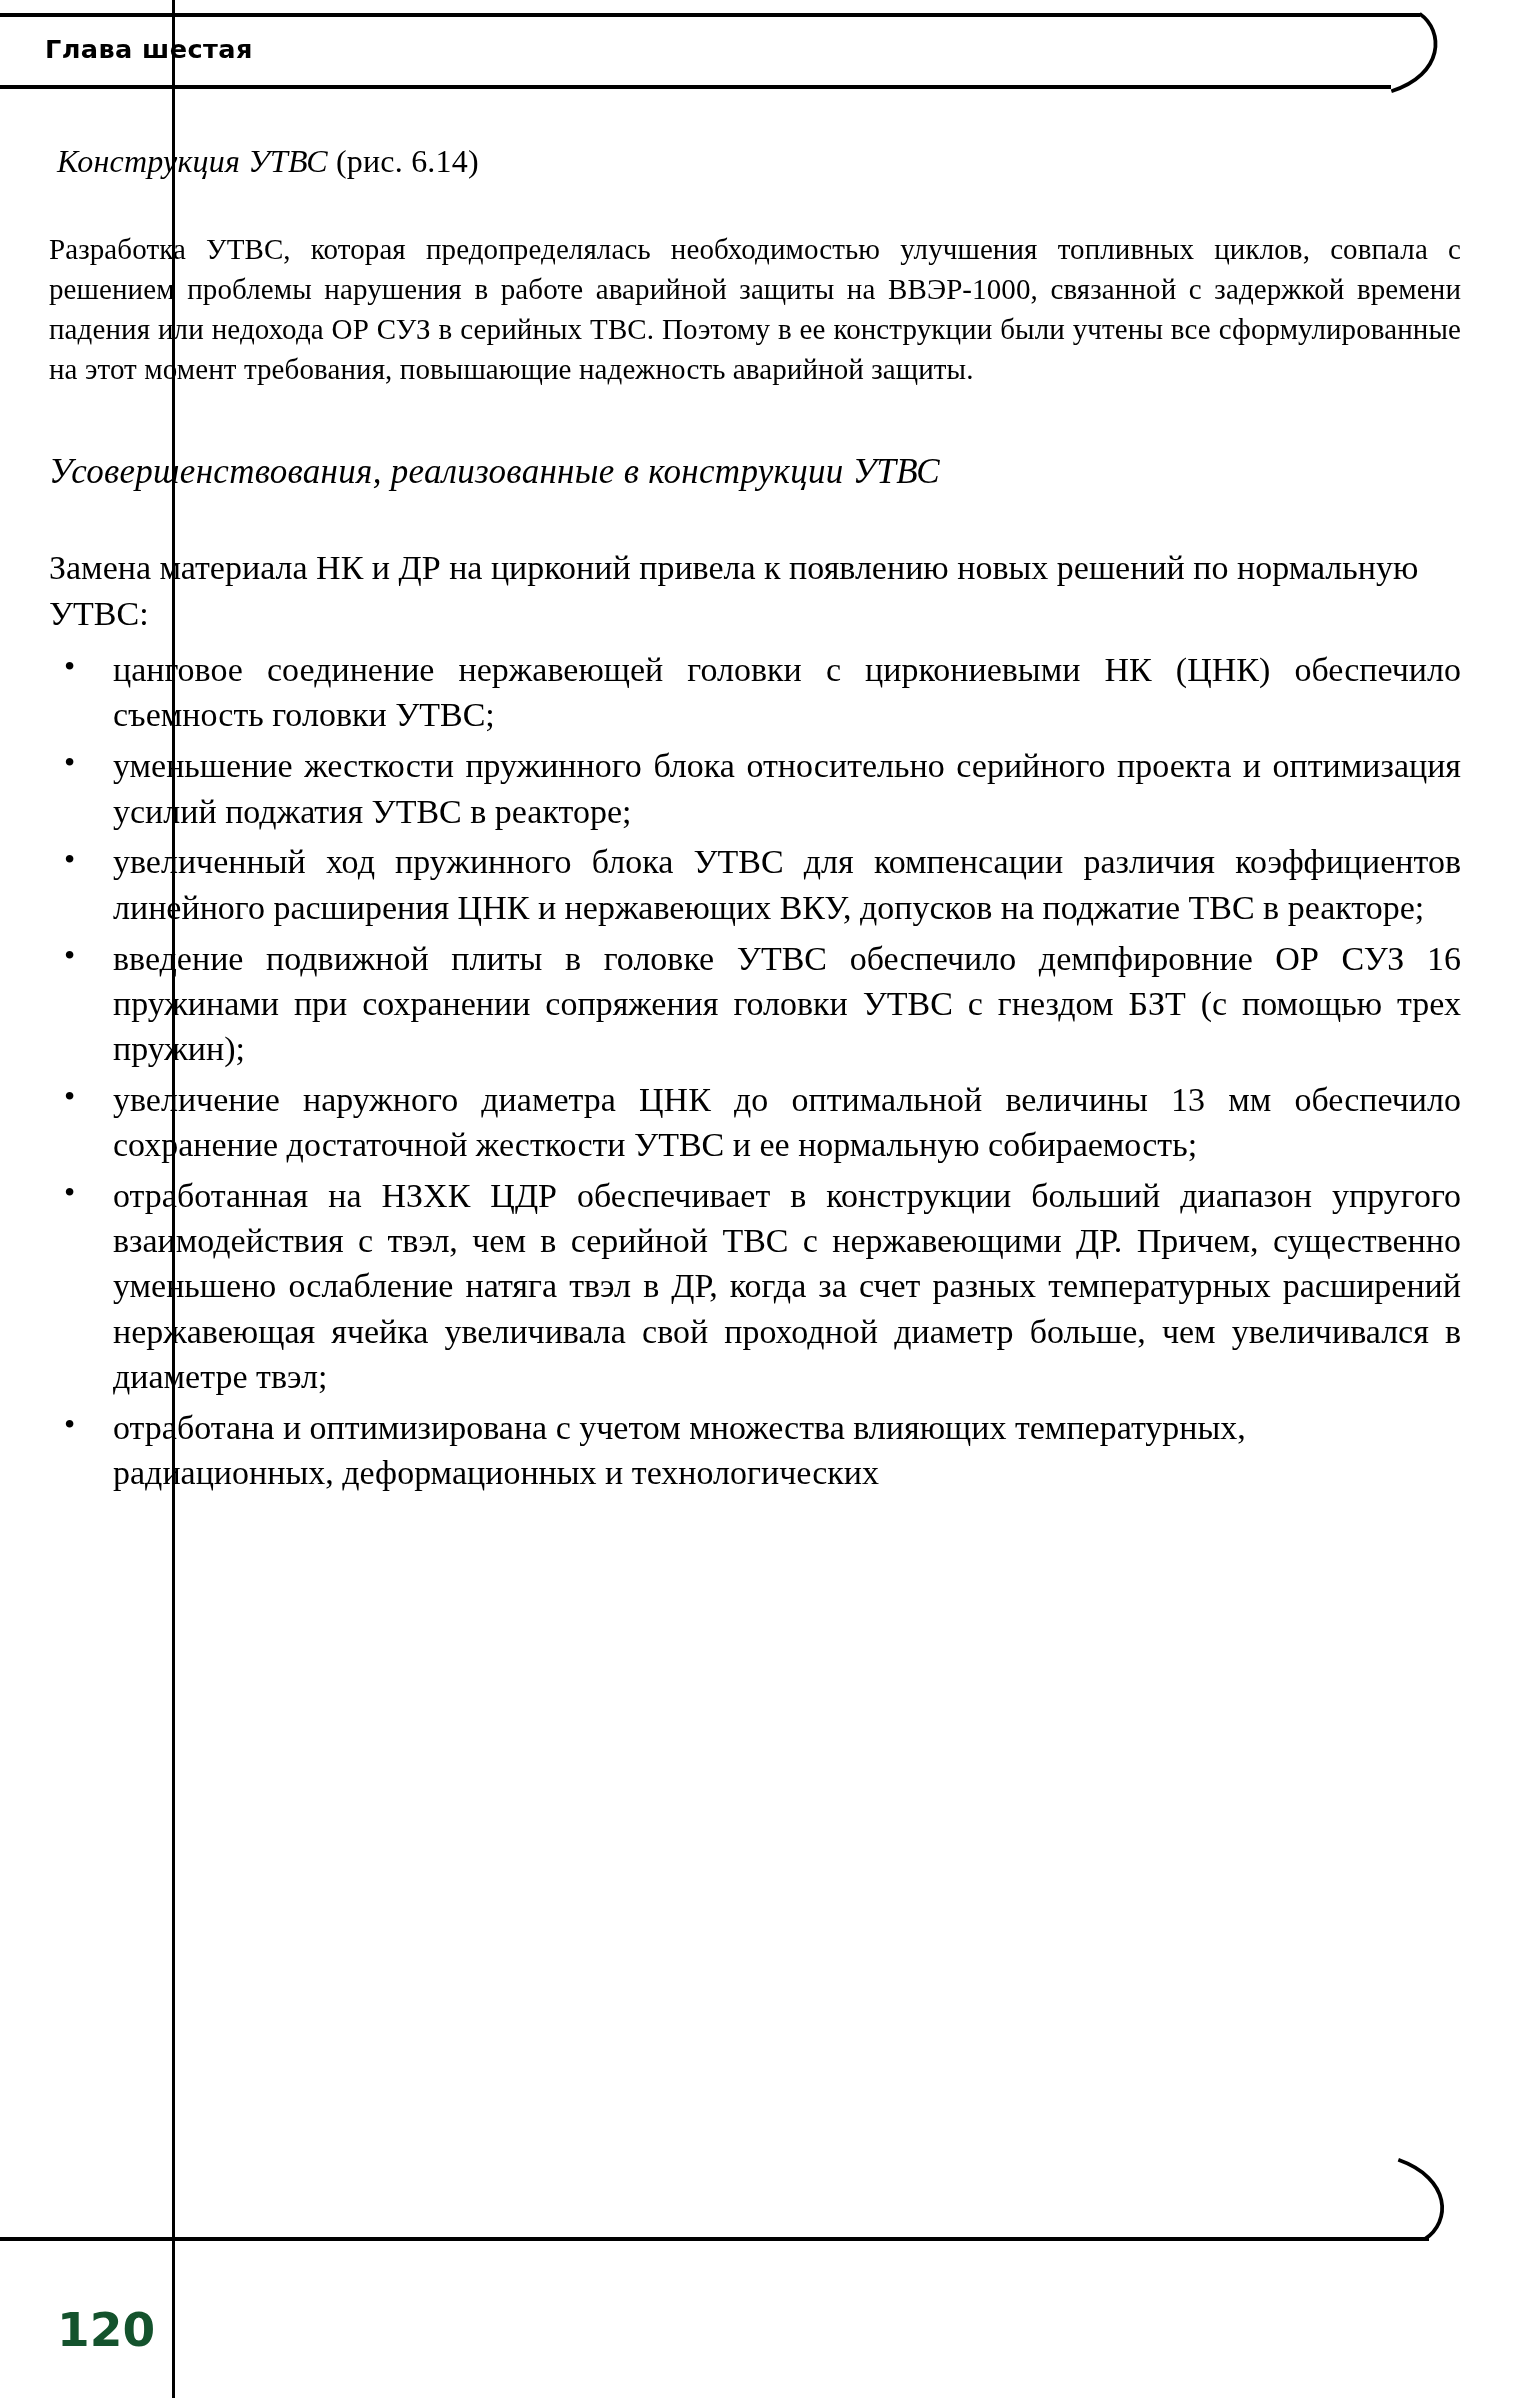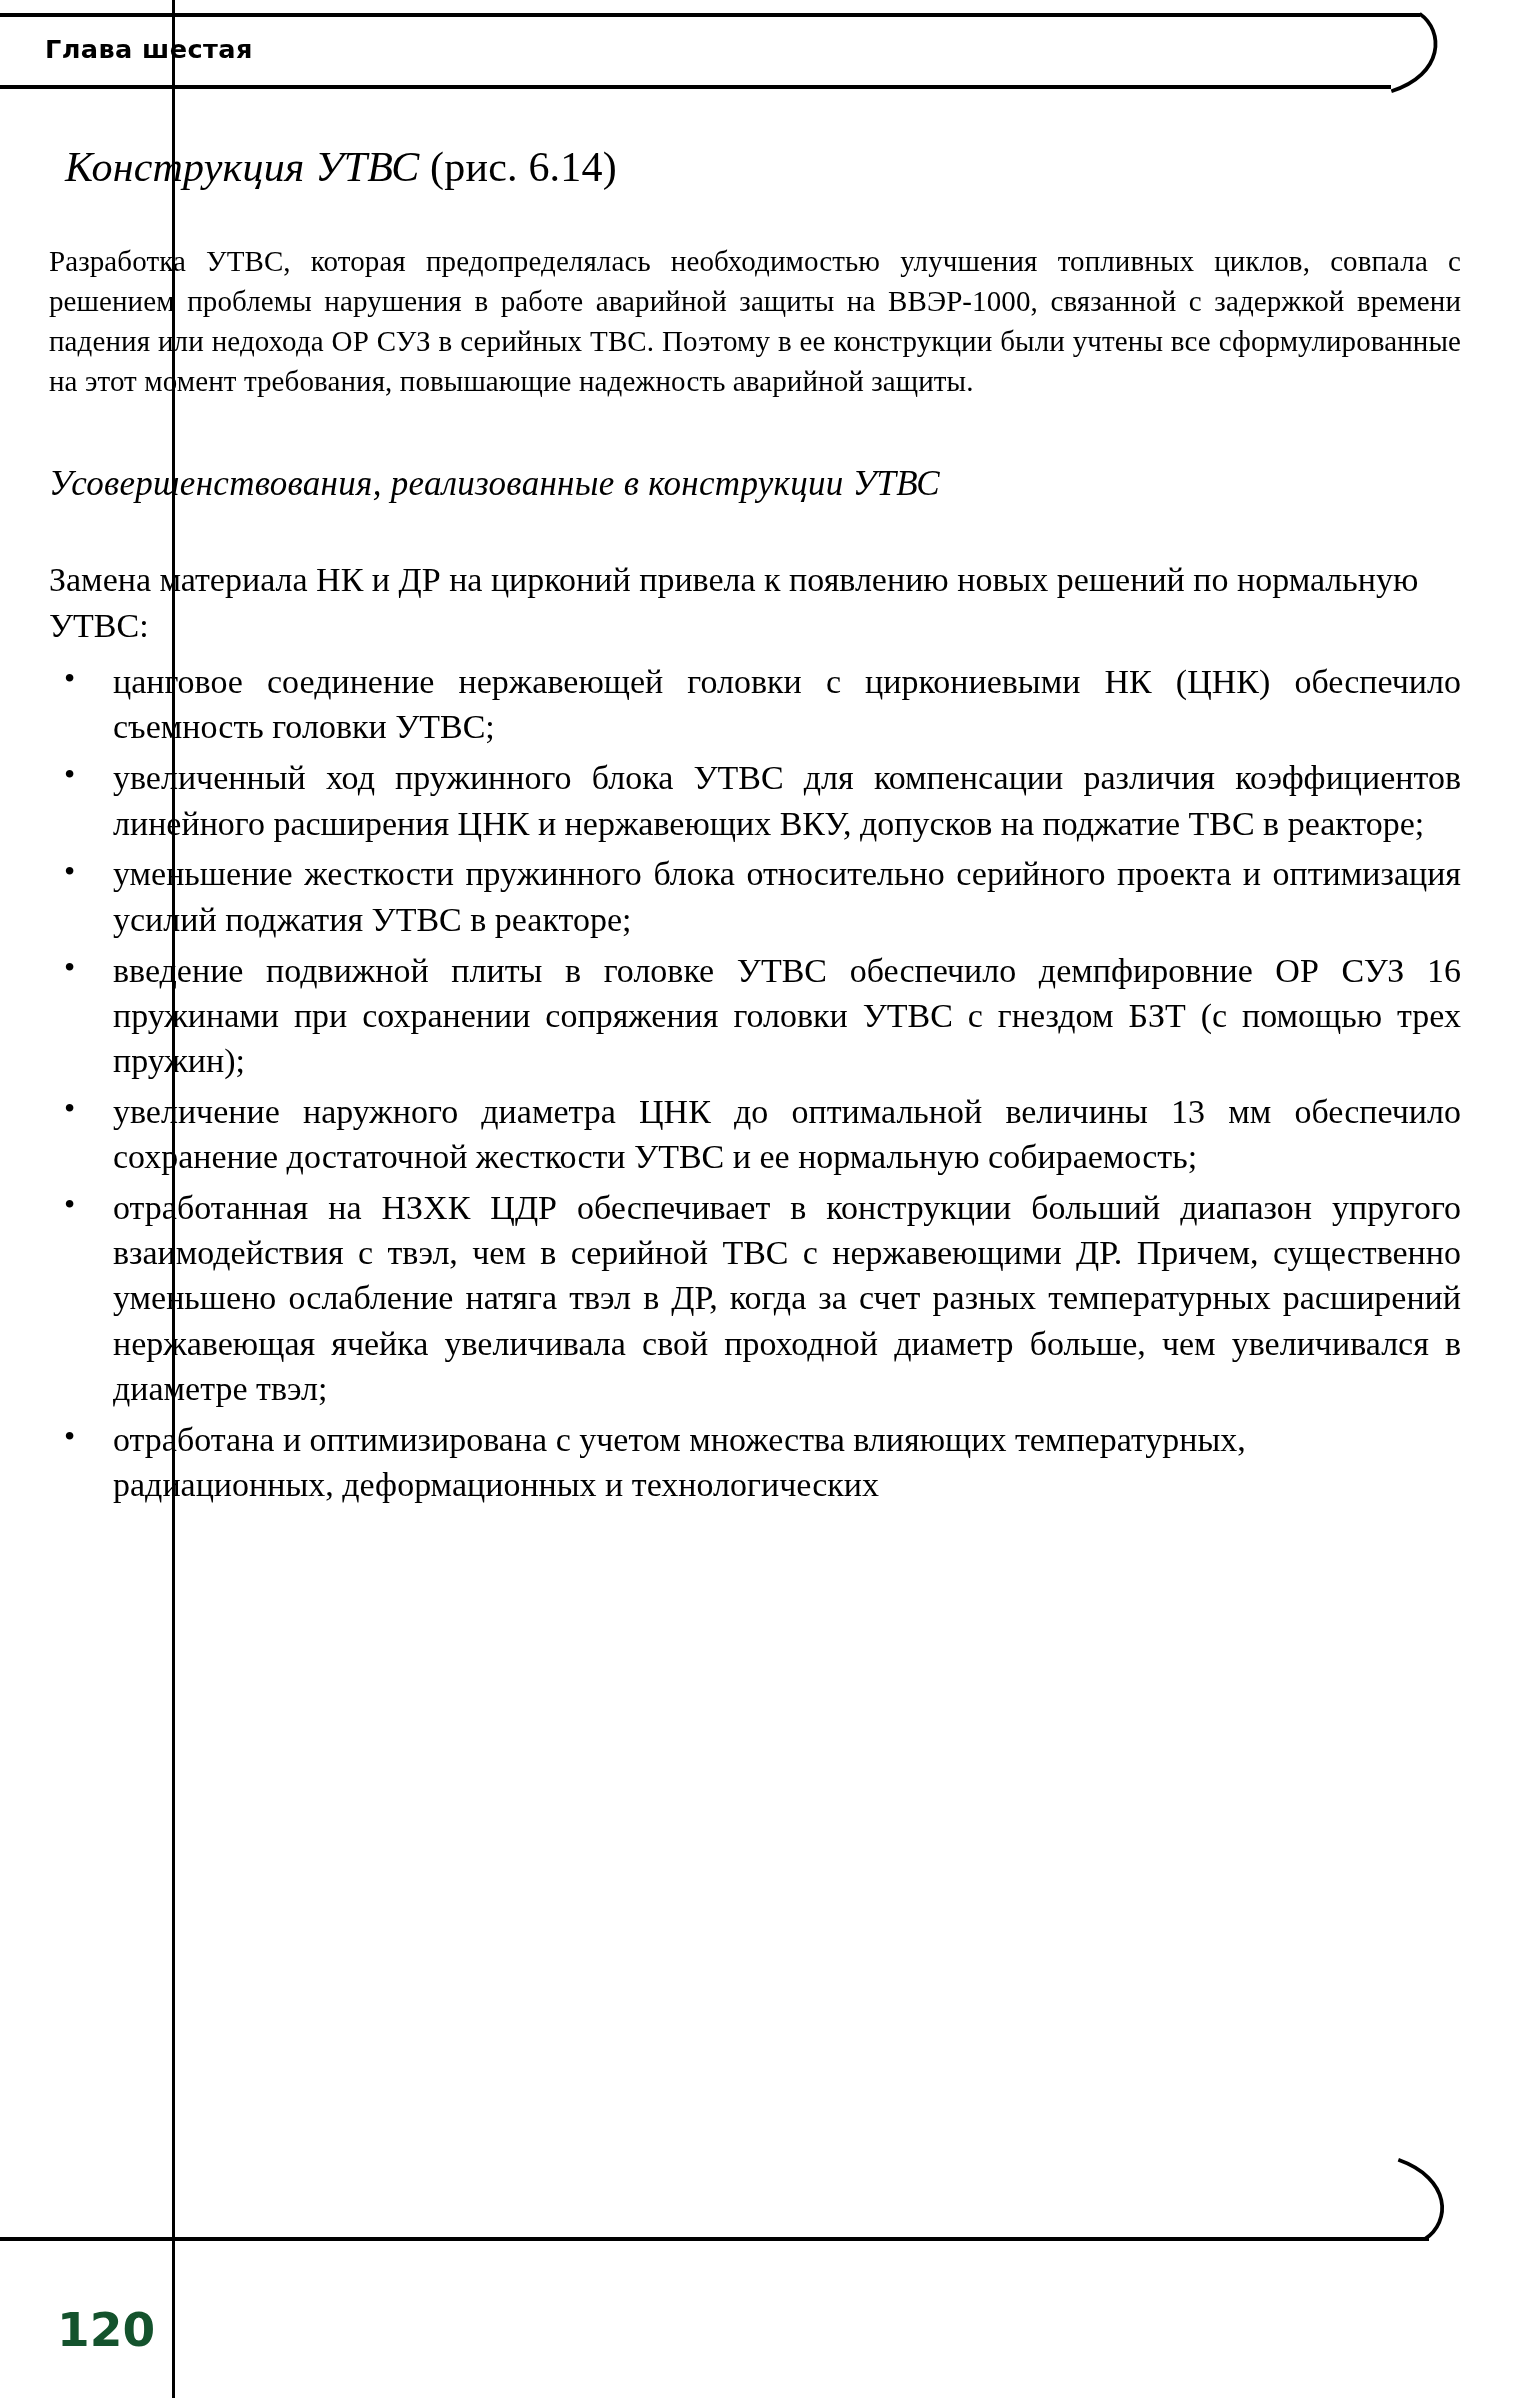--- a/index.html
+++ b/index.html
@@ -105,25 +105,25 @@
 
   
   .content {
     position: absolute;
     left: 49px;
     top: 142px;
     width: 1412px;
   }
 
   h1.section-title {
-    margin: 0 0 0 16px;
+    margin: 0 0 0 8px;
     font-family: "Liberation Serif", serif;
     font-style: italic;
     font-weight: normal;
-    font-size: 42px;
+    font-size: 32px;
     line-height: 1.2;
     letter-spacing: 0.2px;
   }
   h1.section-title .roman {
     font-style: normal;
   }
 
   p.body-par {
     margin: 49px 0 0 0;
     font-size: 29px;
@@ -199,22 +199,22 @@
     </h1>
 
     <p class="body-par">Разработка УТВС, которая предопределялась необходимостью улучшения топливных циклов, совпала с решением проблемы нарушения в работе аварийной защиты на ВВЭР-1000, связанной с задержкой времени падения или недохода ОР СУЗ в серийных ТВС. Поэтому в ее конструкции были учтены все сформулированные на этот момент требования, повышающие надежность аварийной защиты.</p>
 
     <h2 class="subsection-title">Усовершенствования, реализованные в конструкции УТВС</h2>
 
     <p class="lead-in">Замена материала НК и ДР на цирконий привела к появлению новых решений по нормальную УТВС:</p>
 
     <ul class="bullets">
       <li>цанговое соединение нержавеющей головки с циркониевыми НК (ЦНК) обеспечило съемность головки УТВС;</li>
+      <li>уменьшение жесткости пружинного блока относительно серийного проекта и оптимизация усилий поджатия УТВС в реакторе;</li>
       <li>увеличенный ход пружинного блока УТВС для компенсации различия коэффициентов линейного расширения ЦНК и нержавеющих ВКУ, допусков на поджатие ТВС в реакторе;</li>
-      <li>уменьшение жесткости пружинного блока относительно серийного проекта и оптимизация усилий поджатия УТВС в реакторе;</li>
       <li>введение подвижной плиты в головке УТВС обеспечило демпфировние ОР СУЗ 16 пружинами при сохранении сопряжения головки УТВС с гнездом БЗТ (с помощью трех пружин);</li>
       <li>увеличение наружного диаметра ЦНК до оптимальной величины 13 мм обеспечило сохранение достаточной жесткости УТВС и ее нормальную собираемость;</li>
       <li>отработанная на НЗХК ЦДР обеспечивает в конструкции больший диапазон упругого взаимодействия с твэл, чем в серийной ТВС с нержавеющими ДР. Причем, существенно уменьшено ослабление натяга твэл в ДР, когда за счет разных температурных расширений нержавеющая ячейка увеличивала свой проходной диаметр больше, чем увеличивался в диаметре твэл;</li>
       <li class="last-item">отработана и оптимизирована с учетом множества влияющих температурных, радиационных, деформационных и технологических</li>
     </ul>
 
   </div>
 
   <div class="footer-line"></div>
   <svg class="footer-curve" viewBox="0 0 90 92">

